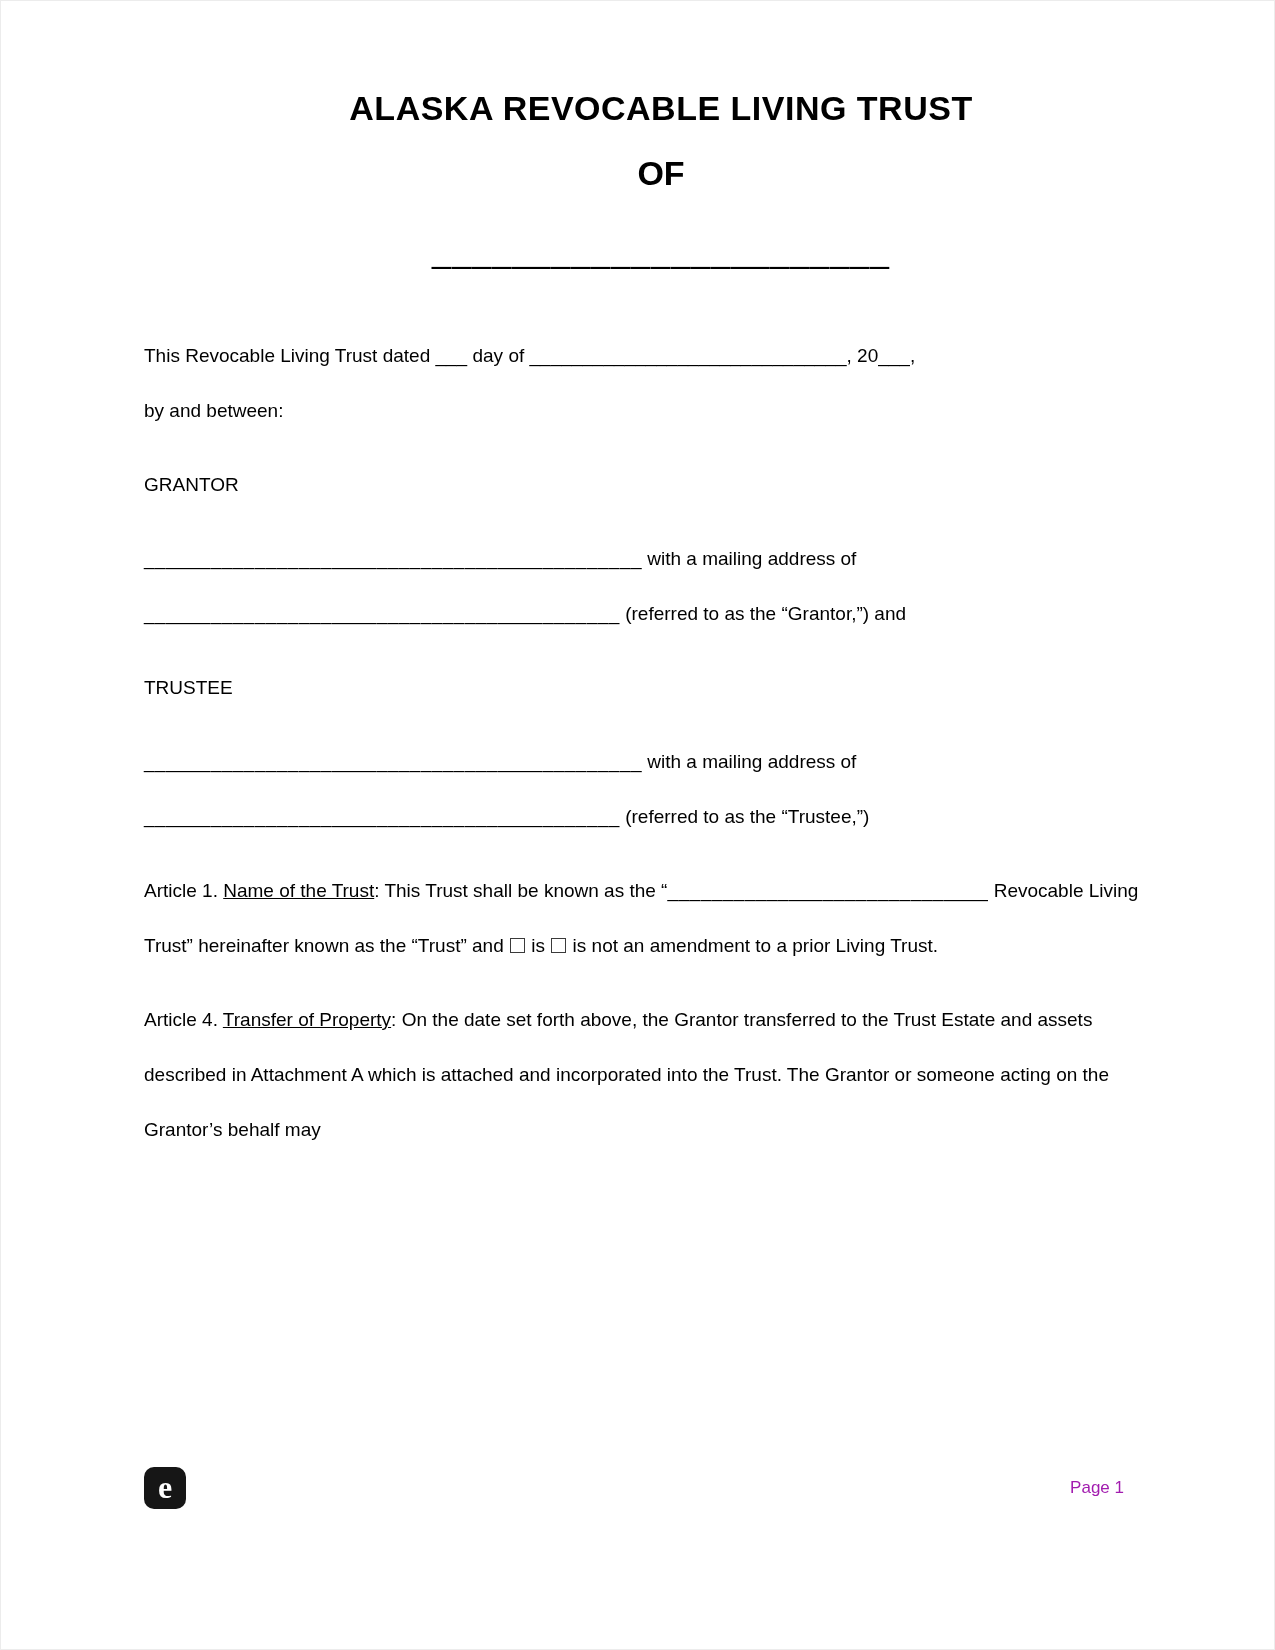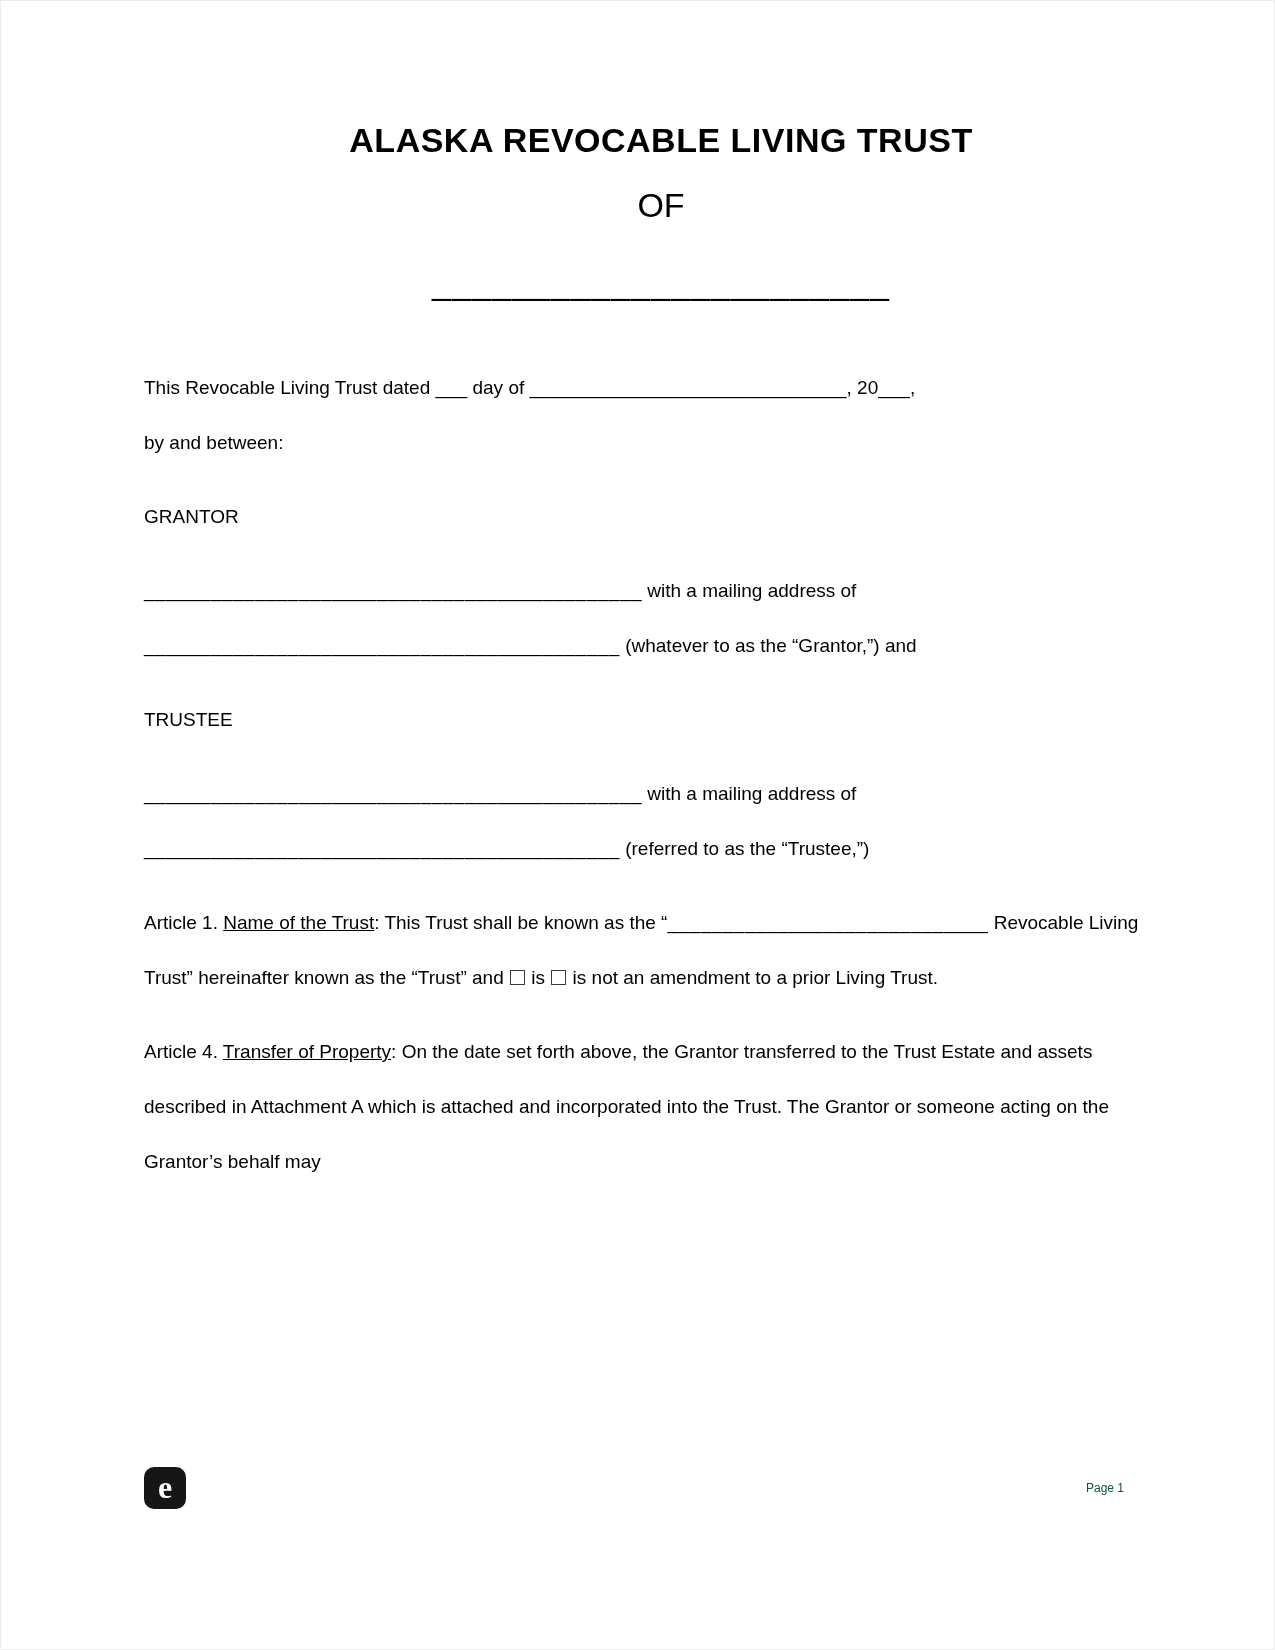--- a/index.html
+++ b/index.html
@@ -7,33 +7,33 @@
     position: relative;
     width: 1275px;
     height: 1650px;
     background: #ffffff;
     border: 1px solid #ececec;
     box-sizing: border-box;
     font-family: "Liberation Sans", "DejaVu Sans", sans-serif;
     color: #000000;
     overflow: hidden;
   }
-  .content { padding: 88px 96px 0 143px; margin-top: 32px; }
+  .content { padding: 88px 96px 0 143px; }
 
   .title-block { text-align: center; }
   .doc-title {
     margin: 0;
     font-size: 34px;
     font-weight: bold;
     letter-spacing: 0.5px;
   }
   .doc-subtitle {
     margin-top: 26px;
     font-size: 34px;
-    font-weight: normal;
+    font-weight: bold;
   }
   .doc-name-blank {
     margin-top: 38px;
     font-size: 34px;
     font-weight: normal;
     letter-spacing: 1px;
     white-space: nowrap;
   }
 
   .body-text { margin-top: 58px; }
@@ -79,41 +79,41 @@
     justify-content: center;
   }
   .logo-letter {
     color: #ffffff;
     font-family: "Liberation Serif", "DejaVu Serif", serif;
     font-size: 32px;
     font-weight: bold;
     line-height: 1;
     margin-top: -2px;
   }
-  .page-number { font-size: 12px; color: #14532d; }
+  .page-number { font-size: 17px; color: #a21caf; }
 </style>
 </head>
 <body>
 
 <div class="page">
   <div class="content">
 
     <div class="title-block">
       <h1 class="doc-title">ALASKA REVOCABLE LIVING TRUST</h1>
       <div class="doc-subtitle">OF</div>
       <div class="doc-name-blank">_______________________</div>
     </div>
 
     <div class="body-text">
 
       <p><span>This Revocable Living Trust dated ___ day of ______________________________, 20___,</span><br><span>by and between:</span></p>
 
       <p class="section-heading">GRANTOR</p>
 
-      <p><span class="blank">_____________________________________________</span><span> with a mailing address of</span><br><span class="blank">___________________________________________</span><span> (whatever to as the “Grantor,”) and</span></p>
+      <p><span class="blank">_____________________________________________</span><span> with a mailing address of</span><br><span class="blank">___________________________________________</span><span> (referred to as the “Grantor,”) and</span></p>
 
       <p class="section-heading">TRUSTEE</p>
 
       <p><span class="blank">_____________________________________________</span><span> with a mailing address of</span><br><span class="blank">___________________________________________</span><span> (referred to as the “Trustee,”)</span></p>
 
 
       <p><span class="bold">Article 1. </span><span class="underlined">Name of the Trust</span><span>: This Trust shall be known as the “</span><span class="blank">_____________________________</span><span> Revocable Living Trust” hereinafter known as the “Trust” and </span><span class="checkbox"></span><span> is </span><span class="checkbox"></span><span> is not</span><span> an amendment to a prior Living Trust.</span></p>
 
       <p><span class="bold">Article 4</span><span>. </span><span class="underlined">Transfer of Property</span><span>: On the date set forth above, the Grantor transferred to the Trust Estate and assets described in Attachment A which is attached and incorporated into the Trust. The Grantor or someone acting on the Grantor’s behalf may</span></p>
 

